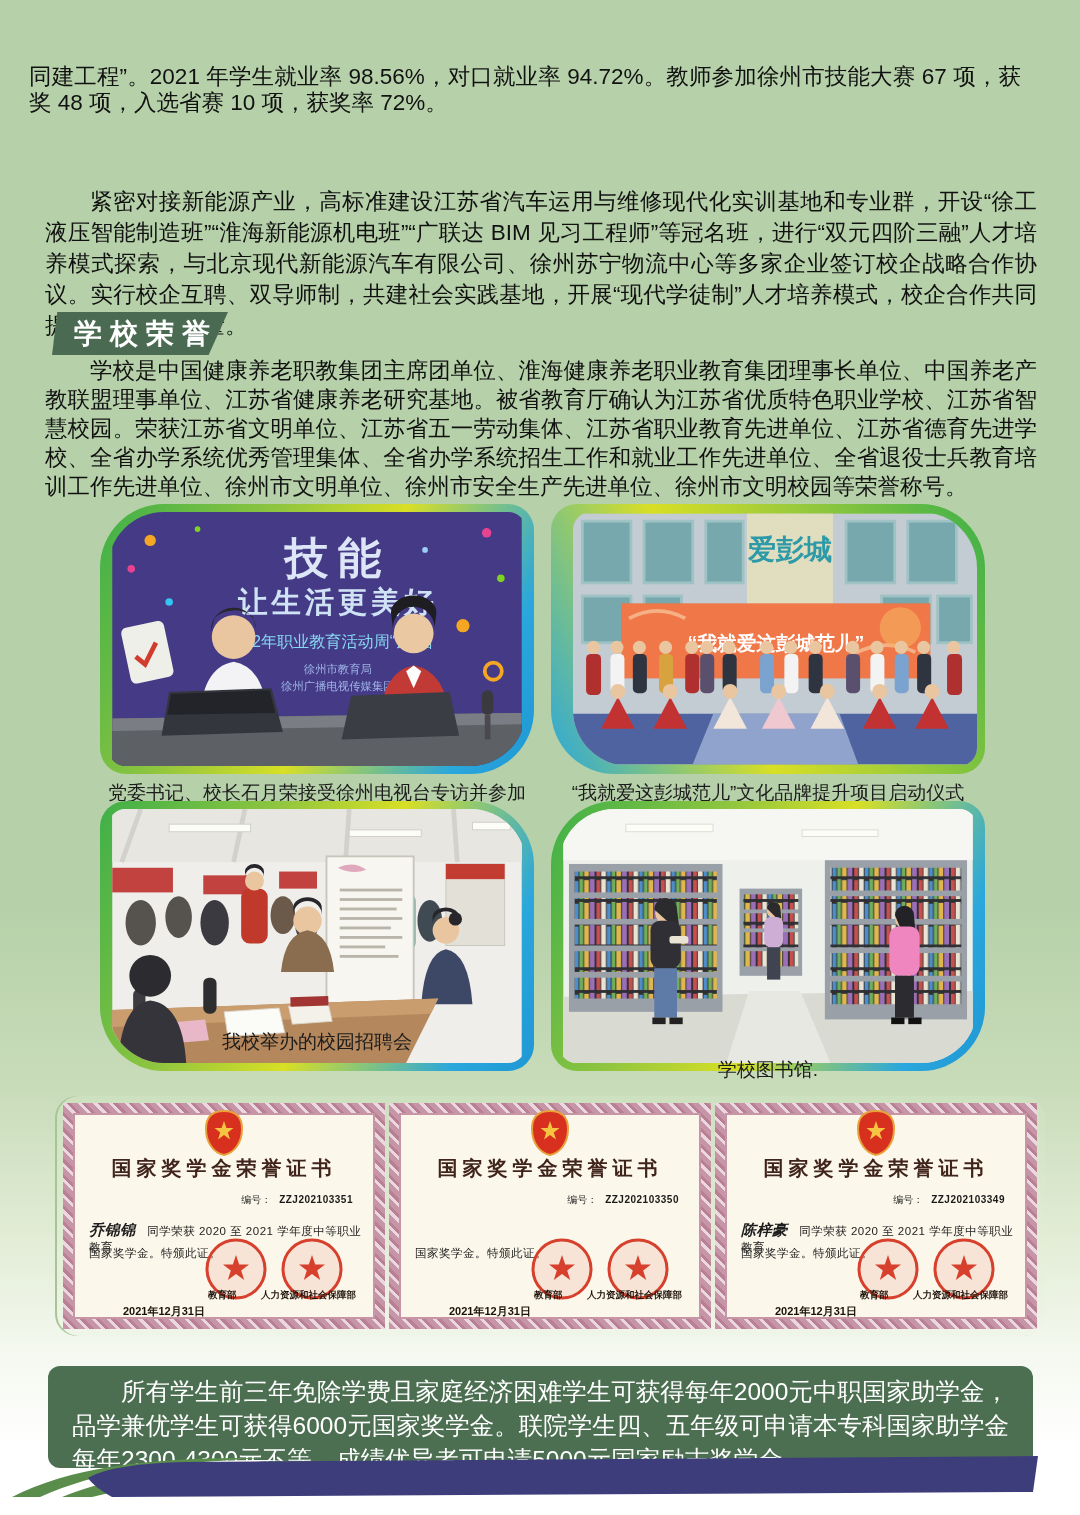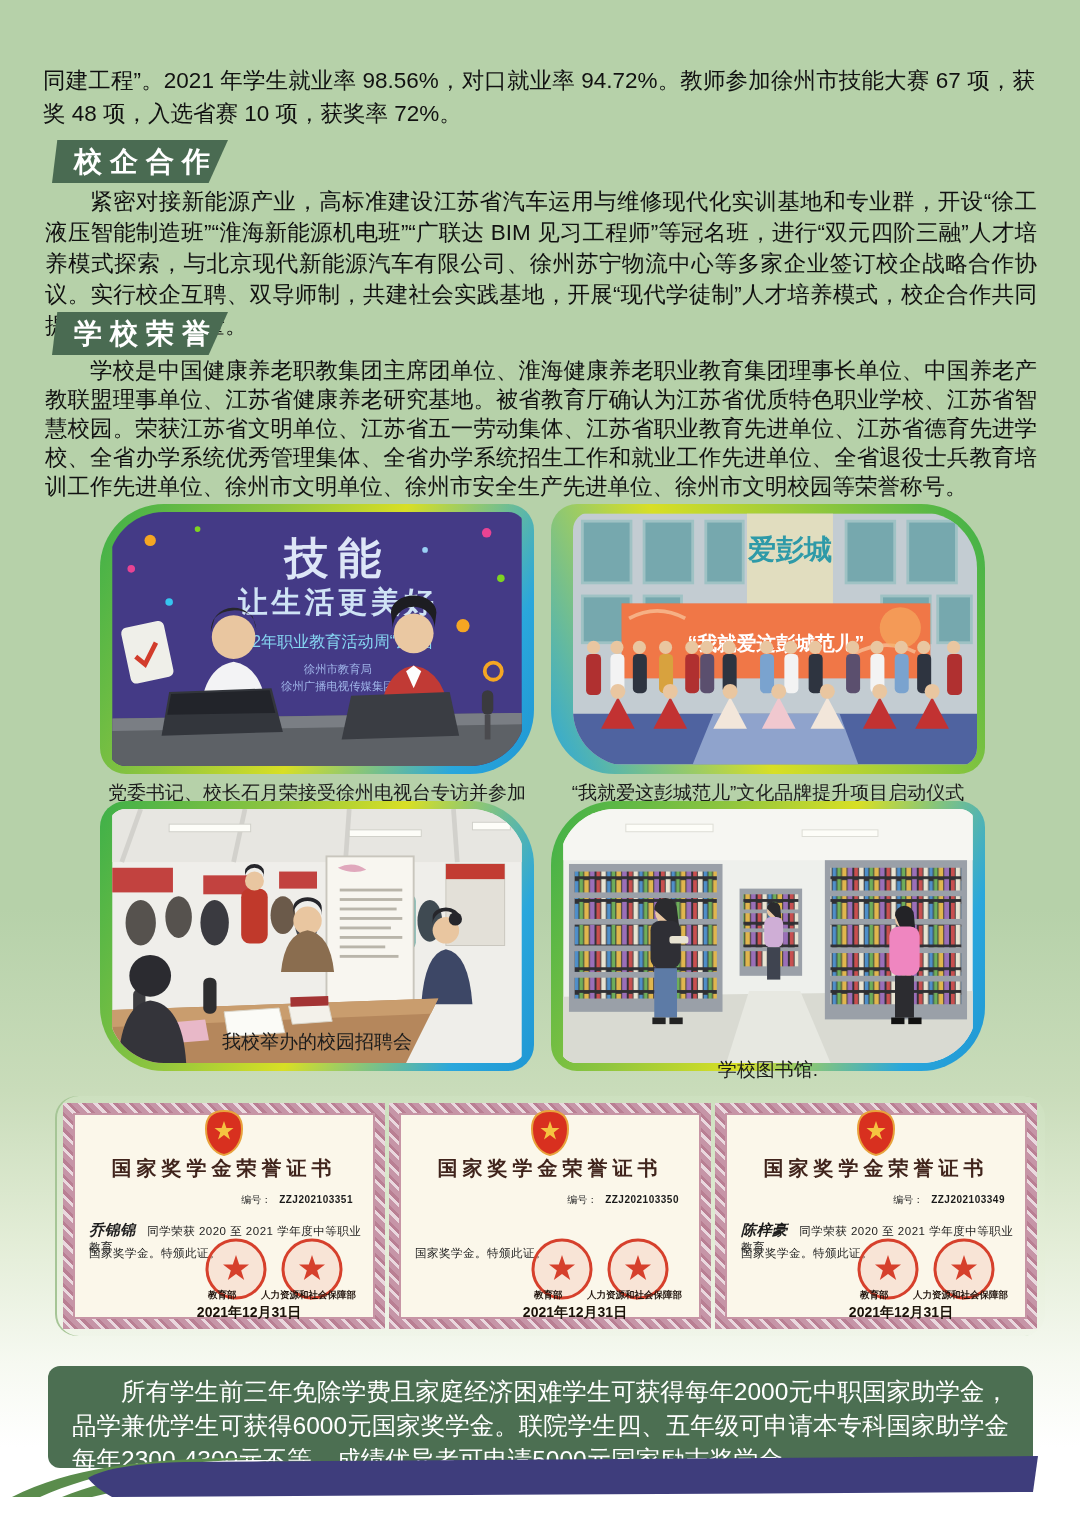--- a/index.html
+++ b/index.html
@@ -1,21 +1,21 @@
 <!DOCTYPE html>
 <html><head>
 <meta charset="utf-8">
 <style>
   html,body{margin:0;padding:0;background:#fff;}
   .page{
     position:relative;width:1080px;height:1515px;margin:0 auto;overflow:hidden;
     background:linear-gradient(180deg,#b6d1a9 0%,#b6d1a9 60%,#c9dcba 72%,#e3edd7 82%,#f6f9f1 90%,#ffffff 95.5%,#ffffff 100%);
     font-family:"Liberation Sans","DejaVu Sans",sans-serif;color:#111;
   }
-  .intro{position:absolute;left:43px;top:64px;width:992px;font-size:22.5px;line-height:33px;text-align:justify;margin:0;}
+  .intro{position:absolute;left:29px;top:64px;width:992px;font-size:22.5px;line-height:26px;text-align:justify;margin:0;}
   .badge{
     position:absolute;left:52px;width:176px;height:43px;background:#4a6b52;
     clip-path:polygon(3% 0,100% 0,89% 100%,0 100%);
     color:#fff;font-weight:bold;font-size:28px;letter-spacing:8px;
     line-height:44px;padding-left:22px;box-sizing:border-box;
   }
   .para{position:absolute;left:45px;width:992px;font-size:22.5px;text-align:justify;text-indent:2em;margin:0;}
   .para1{top:186px;line-height:31px;}
   .para2{top:356px;line-height:29px;}
 
@@ -47,39 +47,36 @@
   .cert-number .num{font-weight:bold;color:#1a1a1a;margin-left:8px;letter-spacing:.5px;}
   .cert-body{position:absolute;top:108px;left:16px;right:10px;font-size:11.5px;color:#1d1d1d;letter-spacing:.5px;}
   .cert-name{font-family:"Liberation Serif","DejaVu Serif",serif;font-weight:bold;font-style:italic;font-size:15px;margin-right:8px;}
   .cert-body2{position:absolute;top:133px;left:16px;font-size:11.5px;color:#1d1d1d;letter-spacing:.5px;}
   .seal{position:absolute;width:64px;height:64px;}
   .seal1{left:131px;top:124px;}
   .seal2{left:207px;top:124px;}
   .ministries{position:absolute;top:176px;left:0;width:100%;font-size:9.5px;font-weight:bold;color:#20130c;}
   .ministry-left{position:absolute;left:135px;top:0;}
   .ministry-right{position:absolute;left:188px;top:0;}
-  .cert-date{position:absolute;top:191px;left:0;width:100%;text-align:center;font-size:14px;font-weight:bold;color:#1a1208;padding-left:50px;box-sizing:border-box;}
+  .cert-date{position:absolute;top:191px;left:0;width:100%;text-align:left;font-size:11px;font-weight:bold;color:#1a1208;padding-left:50px;box-sizing:border-box;}
 
   .notice{
     position:absolute;left:48px;top:1341px;width:985px;height:102px;box-sizing:border-box;
     background:#4c6f52;border-radius:12px;color:#fff;
     font-size:24.5px;line-height:34px;padding:9px 24px 0 24px;text-indent:2em;text-align:justify;
   }
   .footer-art{position:absolute;left:0;top:1452px;}
 </style>
 </head>
 <body>
 
 <div class="page">
 
   <p class="intro">同建工程”。2021 年学生就业率 98.56%，对口就业率 94.72%。教师参加徐州市技能大赛 67 项，获奖 48 项，入选省赛 10 项，获奖率 72%。</p>
 
-  <div class="badge" style="top:140px;">
-    <span>校企合作</span>
-  </div>
   <p class="para para1">紧密对接新能源产业，高标准建设江苏省汽车运用与维修现代化实训基地和专业群，开设“徐工液压智能制造班”“淮海新能源机电班”“广联达 BIM 见习工程师”等冠名班，进行“双元四阶三融”人才培养模式探索，与北京现代新能源汽车有限公司、徐州苏宁物流中心等多家企业签订校企战略合作协议。实行校企互聘、双导师制，共建社会实践基地，开展“现代学徒制”人才培养模式，校企合作共同提高人才培养质量。</p>
 
   <div class="badge" style="top:312px;">
     <span>学校荣誉</span>
   </div>
   <p class="para para2">学校是中国健康养老职教集团主席团单位、淮海健康养老职业教育集团理事长单位、中国养老产教联盟理事单位、江苏省健康养老研究基地。被省教育厅确认为江苏省优质特色职业学校、江苏省智慧校园。荣获江苏省文明单位、江苏省五一劳动集体、江苏省职业教育先进单位、江苏省德育先进学校、全省办学系统优秀管理集体、全省办学系统招生工作和就业工作先进单位、全省退役士兵教育培训工作先进单位、徐州市文明单位、徐州市安全生产先进单位、徐州市文明校园等荣誉称号。</p>
 
   <figure class="photo frame-a" style="left:100px;top:504px;margin:0;">
     <div class="photo-inner">
       <svg viewBox="0 0 432 268">

